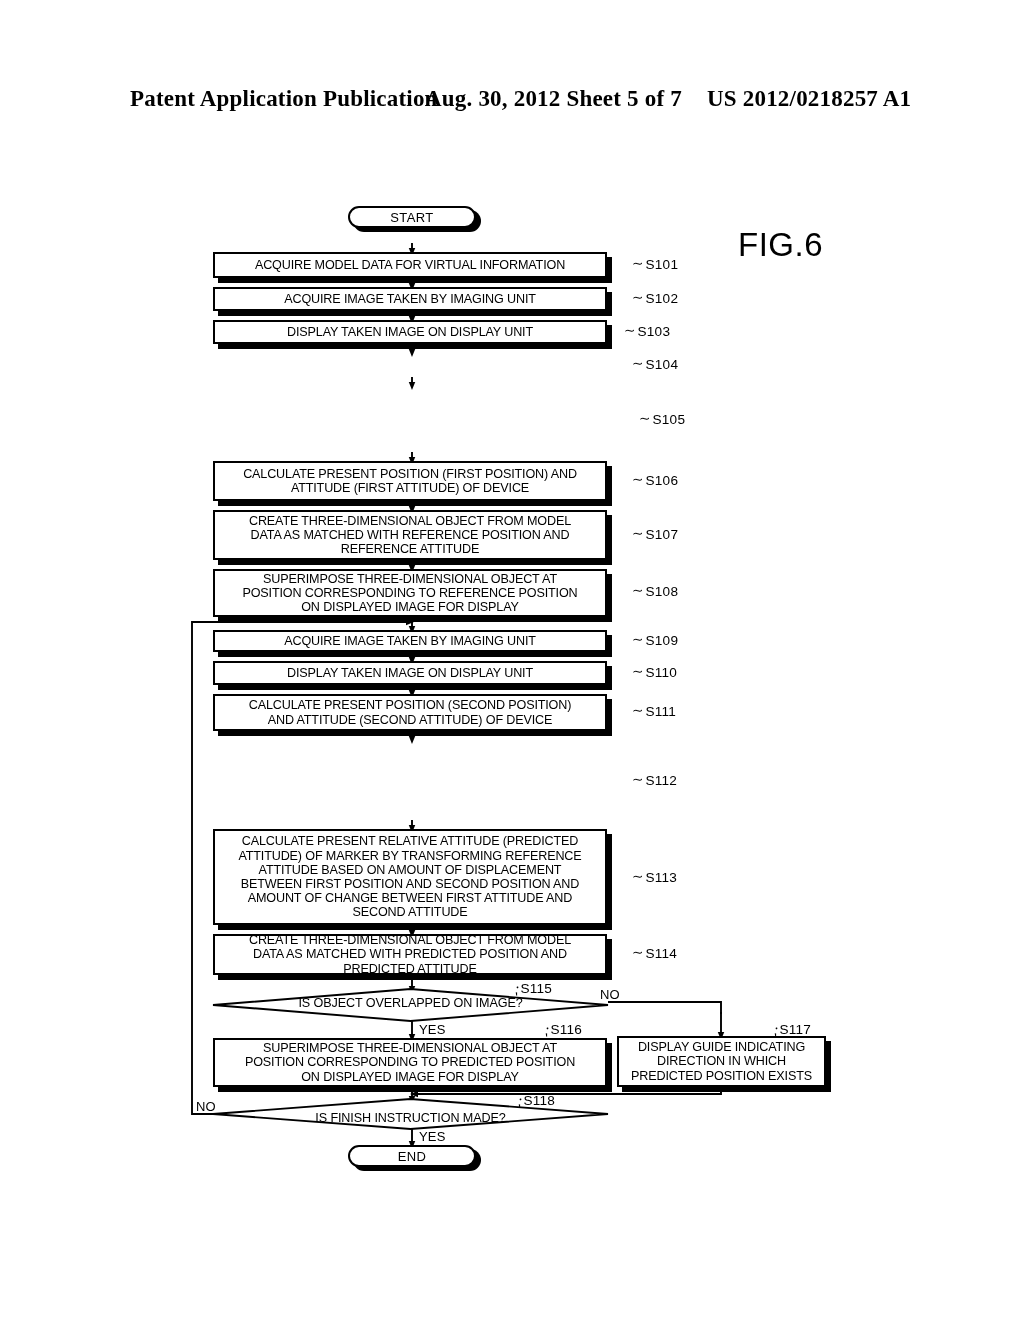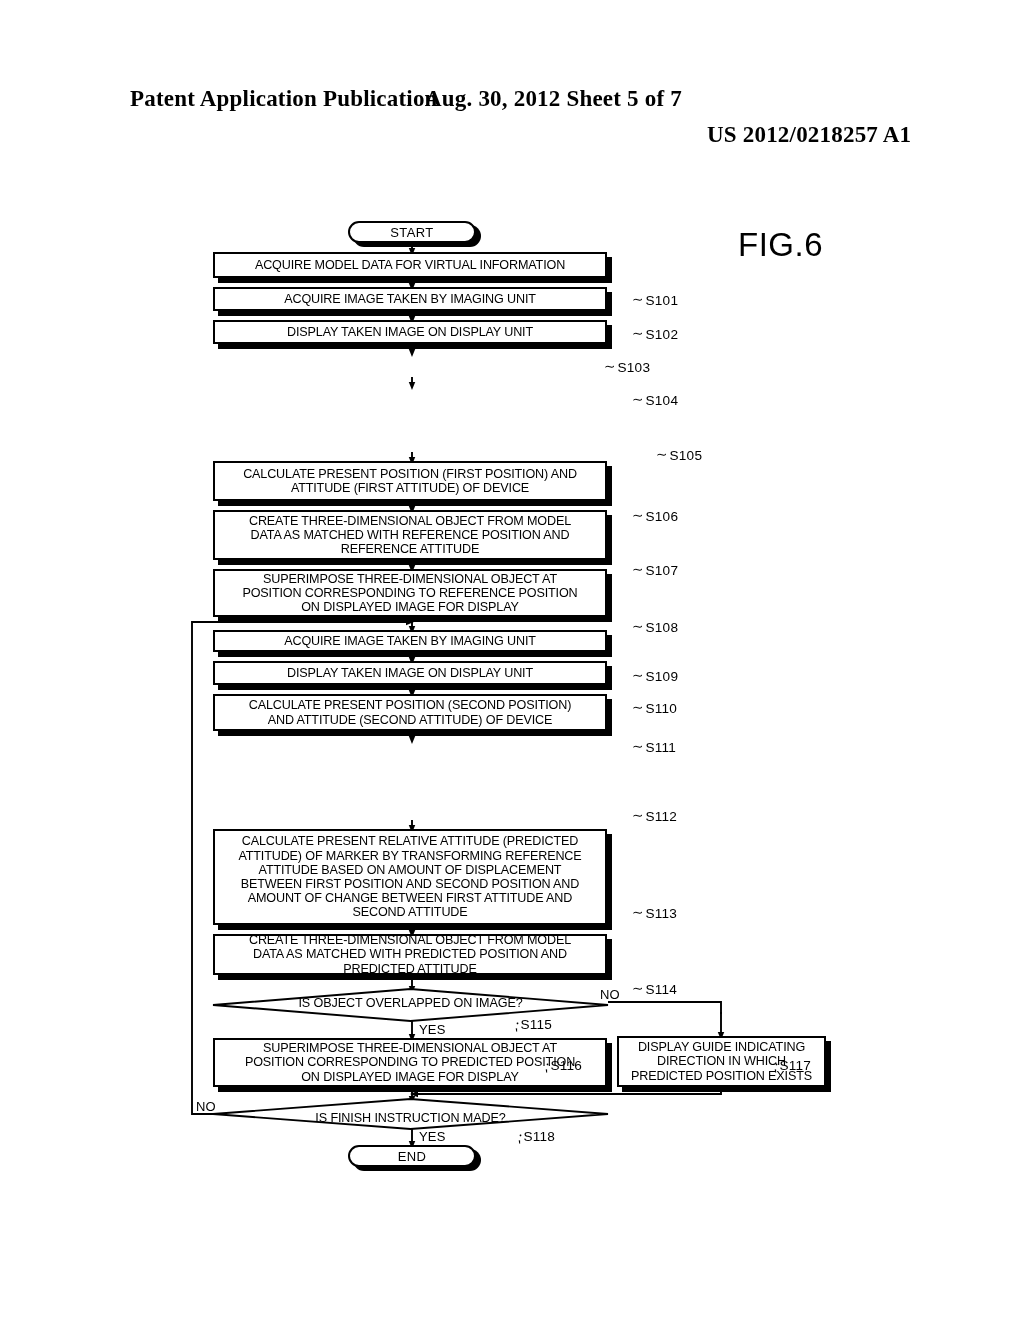--- a/index.html
+++ b/index.html
@@ -39,21 +39,20 @@
     position: absolute;
     left: 425px;
     top: 0;
     letter-spacing: 0.2px;
   }
   #patent-header .h-num {
     position: absolute;
     left: 707px;
     top: 0;
     letter-spacing: 0.2px;
-    margin-top: 36px;
   }
 
   
   #fig-label {
     position: absolute;
     left: 738px;
     top: 214px;
     font-size: 33px;
     letter-spacing: 0.5px;
     font-family: "Liberation Sans", sans-serif;
@@ -123,21 +122,20 @@
     letter-spacing: -0.1px;
     white-space: nowrap;
   }
 
   
   .step-ref {
     position: absolute;
     font-size: 13.6px;
     letter-spacing: 0.2px;
     white-space: nowrap;
-    margin-top: 36px;
   }
 
   
   .branch-label {
     position: absolute;
     font-size: 13px;
     letter-spacing: 0.2px;
     white-space: nowrap;
   }
 
@@ -219,50 +217,50 @@
 
       <path d="M213,1114 L192,1114 L192,622 L406,622"></path>
     </g>
 
     <g stroke="#000" stroke-width="1.9" fill="none" marker-end="url(#arrow)">
       <line x1="430" y1="1094" x2="414" y2="1094"></line>
       <line x1="396" y1="622" x2="410" y2="622"></line>
     </g>
   </svg>
 
-  <div class="terminator" style="left:348px; top:221px; width:128px; height:22px;">
+  <div class="terminator" style="left:348px; top:206px; width:128px; height:22px;">
     <span>START</span>
   </div>
 
   <div class="node" style="left:213px; top:252px; width:394px; height:26px;">
     <span class="txt">ACQUIRE MODEL DATA FOR VIRTUAL INFORMATION</span>
   </div>
   <div class="step-ref" style="left:632px; top:256px;">
     <span style="display:inline-block;transform:translateY(-1px);margin-right:2px;">∼</span><span>S101</span>
   </div>
 
   <div class="node" style="left:213px; top:287px; width:394px; height:24px;">
     <span class="txt">ACQUIRE IMAGE TAKEN BY IMAGING UNIT</span>
   </div>
   <div class="step-ref" style="left:632px; top:290px;">
     <span style="display:inline-block;transform:translateY(-1px);margin-right:2px;">∼</span><span>S102</span>
   </div>
 
   <div class="node" style="left:213px; top:320px; width:394px; height:24px;">
     <span class="txt">DISPLAY TAKEN IMAGE ON DISPLAY UNIT</span>
   </div>
-  <div class="step-ref" style="left:604px; top:323px;">
+  <div class="step-ref" style="left:624px; top:323px;">
     <span style="display:inline-block;transform:translateY(-1px);margin-right:2px;">∼</span><span>S103</span>
   </div>
 
   <div class="step-ref" style="left:632px; top:356px;">
     <span style="display:inline-block;transform:translateY(-1px);margin-right:2px;">∼</span><span>S104</span>
   </div>
 
-  <div class="step-ref" style="left:656px; top:411px;">
+  <div class="step-ref" style="left:639px; top:411px;">
     <span style="display:inline-block;transform:translateY(-1px);margin-right:2px;">∼</span><span>S105</span>
   </div>
 
   <div class="node" style="left:213px; top:461px; width:394px; height:40px;">
     <span class="txt">CALCULATE PRESENT POSITION (FIRST POSITION) AND
 ATTITUDE (FIRST ATTITUDE) OF DEVICE</span>
   </div>
   <div class="step-ref" style="left:632px; top:472px;">
     <span style="display:inline-block;transform:translateY(-1px);margin-right:2px;">∼</span><span>S106</span>
   </div>

